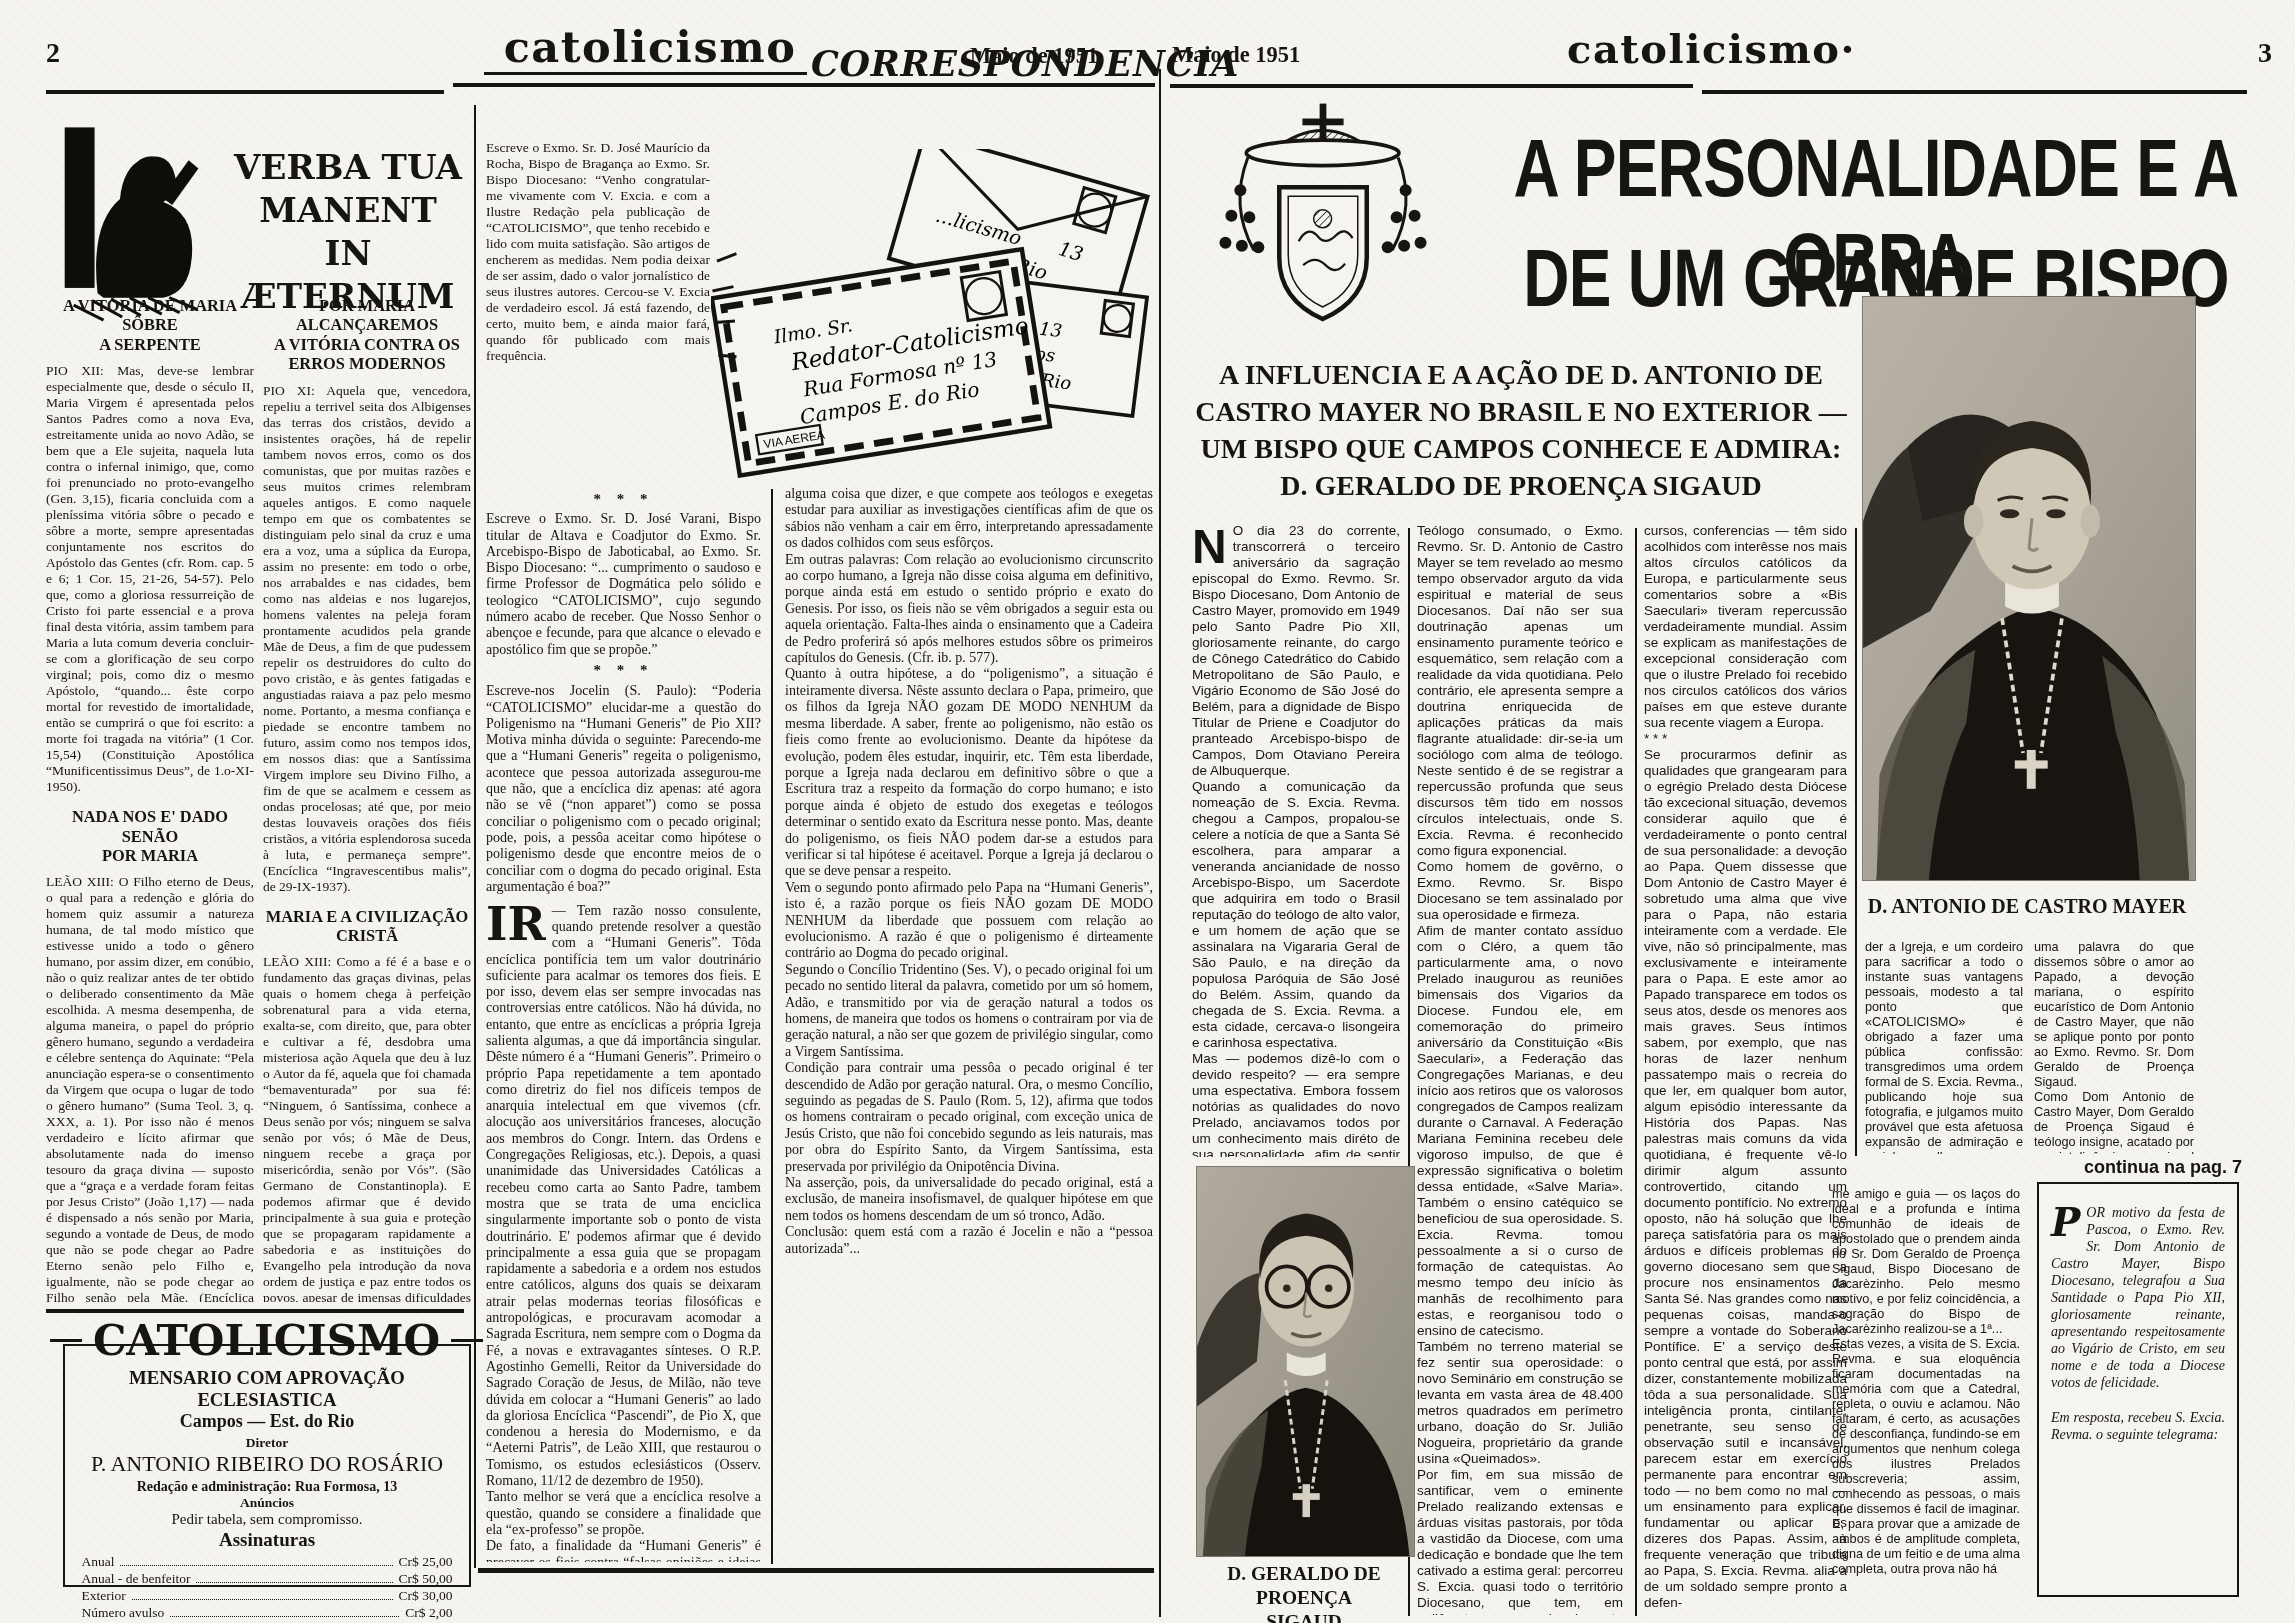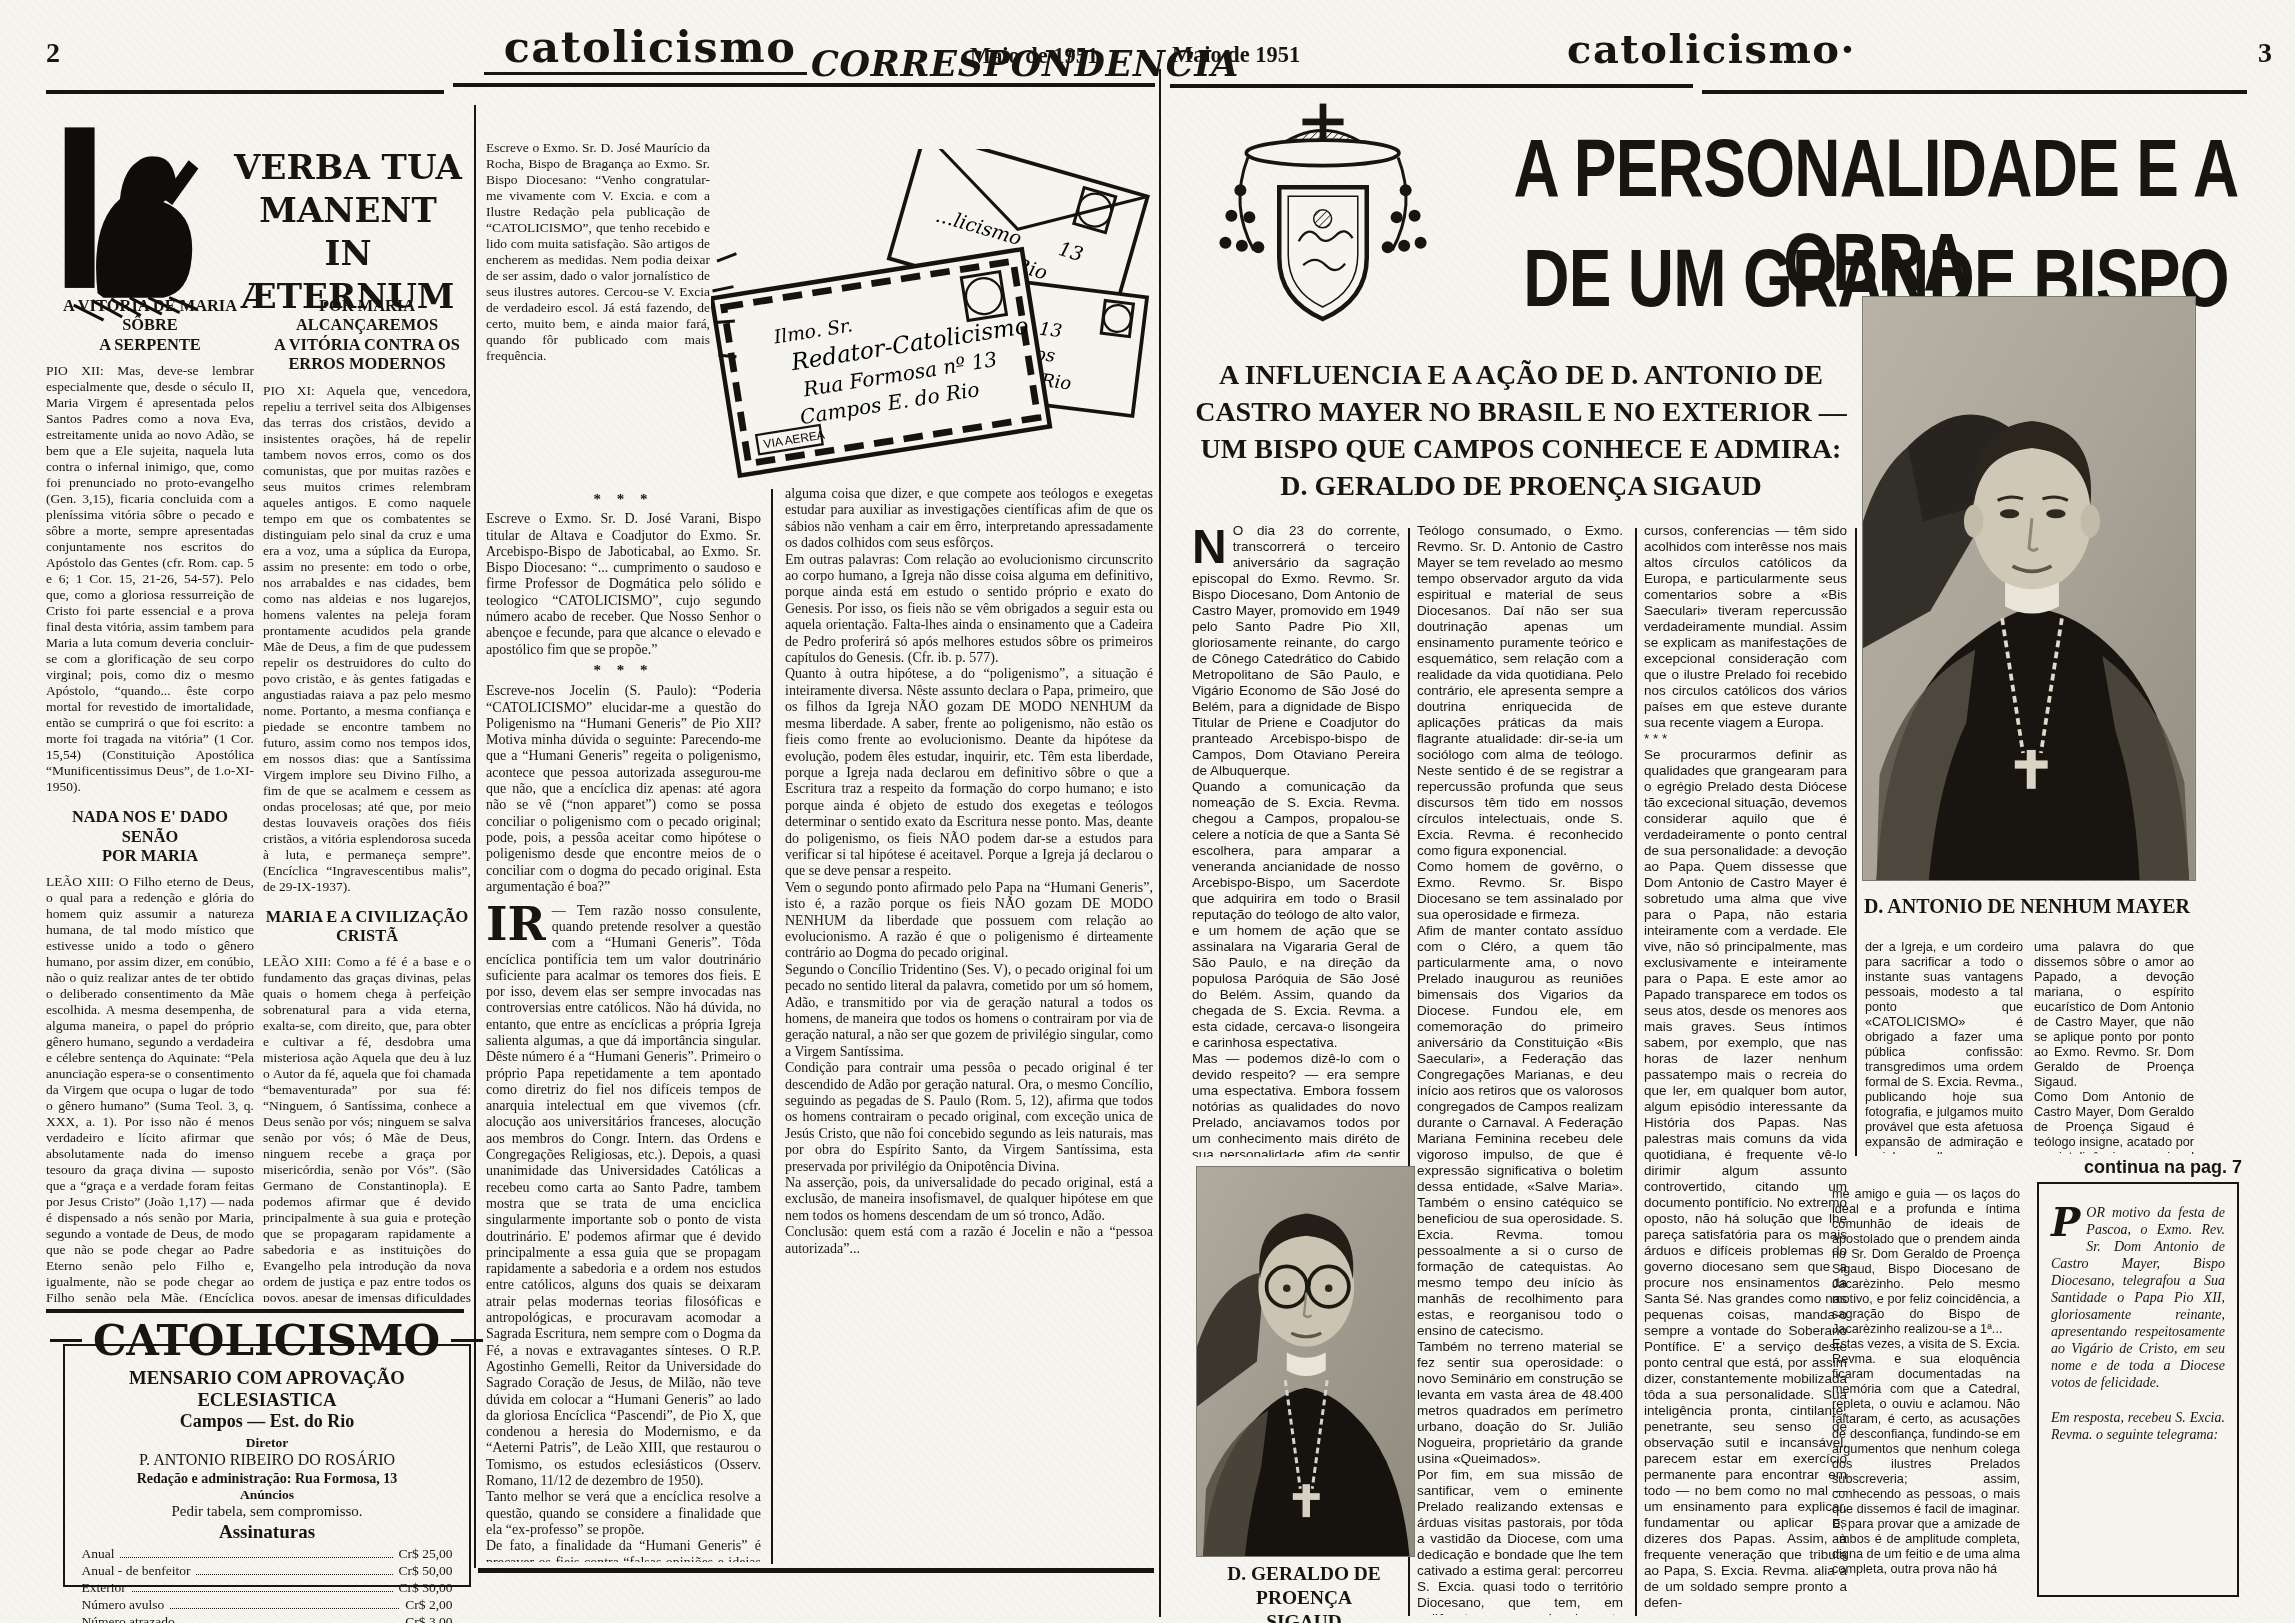--- a/index.html
+++ b/index.html
@@ -82,21 +82,21 @@
   <div class="abs" style="left:63px;top:1344px;width:404px;height:239px;border:2.2px solid #17150f;">
     <div class="abs" style="left:-15px;top:-30px;width:433px;display:flex;align-items:center;">
       <div style="flex:1;height:3.7px;background:#17150f;"></div>
       <div class="b ctr" style="padding:0 10.5px;font-size:42px;font-family:'DejaVu Serif',serif;background:transparent;">CATOLICISMO</div>
       <div style="flex:1;height:3.7px;background:#17150f;"></div>
     </div>
     <div style="margin-top:21px;">
       <div class="boxline b" style="font-size:18.7px;">MENSARIO COM APROVAÇÃO ECLESIASTICA</div>
       <div class="boxline b" style="font-size:18px;">Campos — Est. do Rio</div>
       <div class="boxline b" style="font-size:13.5px;margin-top:3px;">Diretor</div>
-      <div class="boxline" style="font-size:16px;font-family:Liberation Serif, serif;">P. ANTONIO RIBEIRO DO ROSÁRIO</div>
+      <div class="boxline" style="font-size:22px;font-family:Liberation Serif, serif;">P. ANTONIO RIBEIRO DO ROSÁRIO</div>
       <div class="boxline b" style="font-size:14px;margin-top:1.5px;">Redação e administração: Rua Formosa, 13</div>
       <div class="boxline b" style="font-size:13.5px;">Anúncios</div>
       <div class="boxline" style="font-size:15px;">Pedir tabela, sem compromisso.</div>
       <div class="boxline b" style="font-size:19px;margin:1.5px 0;">Assinaturas</div>
       <div class="prow">
           <span>Anual</span>
           <span class="pdots"></span>
           <span>Cr$ 25,00</span>
         </div>
       <div class="prow">
@@ -280,21 +280,21 @@
       </g>
       <path d="M180,272 q16,-8 34,-2 M240,270 q18,-6 34,2" stroke="#2e2921" stroke-width="4" fill="none"></path>
       <path d="M226,296 L222,336 q6,6 12,0" stroke="#8f8877" stroke-width="4" fill="none"></path>
       <path d="M200,360 q26,14 52,0" stroke="#5d5749" stroke-width="5" fill="none"></path>
       <path d="M190,382 Q226,400 262,382 L262,414 Q226,433 190,414 Z" fill="#e9e5d8"></path>
       <path d="M186,430 L214,610 M266,430 L238,610" stroke="#ded9cb" stroke-width="5" stroke-dasharray="9 6" fill="none"></path>
       <rect x="219" y="606" width="12" height="52" fill="#d9d4c5"></rect>
       <rect x="203" y="620" width="44" height="11" fill="#d9d4c5"></rect>
     </svg>
   </div>
-  <div class="abs ctr b" style="left:1840px;top:895px;width:374px;font-size:20px;">D. ANTONIO DE NENHUM MAYER</div>
+  <div class="abs ctr b" style="left:1840px;top:895px;width:374px;font-size:20px;">D. ANTONIO DE CASTRO MAYER</div>
 
   <div class="colblock sans18" style="left:1192px;top:523px;width:208px;height:634px;">
     <span class="dc" style="font-size:48px;">N</span>
       <span class="j" style="display:block;">O dia 23 do corrente, transcorrerá o terceiro aniversário da sagração episcopal do Exmo. Revmo. Sr. Bispo Diocesano, Dom Antonio de Castro Mayer, promovido em 1949 pelo Santo Padre Pio XII, gloriosamente reinante, do cargo de Cônego Catedrático do Cabido Metropolitano de São Paulo, e Vigário Economo de São José do Belém, para a dignidade de Bispo Titular de Priene e Coadjutor do pranteado Arcebispo-bispo de Campos, Dom Otaviano Pereira de Albuquerque.
 Quando a comunicação da nomeação de S. Excia. Revma. chegou a Campos, propalou-se celere a notícia de que a Santa Sé escolhera, para amparar a veneranda ancianidade de nosso Arcebispo-Bispo, um Sacerdote que adquirira em todo o Brasil reputação do teólogo de alto valor, e um homem de ação que se assinalara na Vigararia Geral de São Paulo, e na direção da populosa Paróquia de São José do Belém. Assim, quando da chegada de S. Excia. Revma. a esta cidade, cercava-o lisongeira e carinhosa espectativa.
 Mas — podemos dizê-lo com o devido respeito? — era sempre uma espectativa. Embora fossem notórias as qualidades do novo Prelado, anciavamos todos por um conhecimento mais diréto de sua personalidade, afim de sentir de perto a irradiação de seu zelo e ouvir a pulsação apostólica de seu coração sacerdotal. Manda a verdade que declaremos que, decorrido pouco tempo, nossa espectativa tinha todos os motivos para estar satisfeita.</span>
   </div>
   <div class="colblock sans18 j" style="left:1417px;top:523px;width:206px;height:1092px;">Teólogo consumado, o Exmo. Revmo. Sr. D. Antonio de Castro Mayer se tem revelado ao mesmo tempo observador arguto da vida espiritual e material de seus Diocesanos. Daí não ser sua doutrinação apenas um ensinamento puramente teórico e esquemático, sem relação com a realidade da vida quotidiana. Pelo contrário, ele apresenta sempre a doutrina enriquecida de aplicações práticas da mais flagrante atualidade: dir-se-ia um sociólogo com alma de teólogo. Neste sentido é de se registrar a repercussão profunda que seus discursos têm tido em nossos círculos intelectuais, onde S. Excia. Revma. é reconhecido como figura exponencial.
 Como homem de govêrno, o Exmo. Revmo. Sr. Bispo Diocesano se tem assinalado por sua operosidade e firmeza.
 Afim de manter contato assíduo com o Cléro, a quem tão particularmente ama, o novo Prelado inaugurou as reuniões bimensais dos Vigarios da Diocese. Fundou ele, em comemoração do primeiro aniversário da Constituição «Bis Saeculari», a Federação das Congregações Marianas, e deu início aos retiros que os valorosos congregados de Campos realizam durante o Carnaval. A Federação Mariana Feminina recebeu dele vigoroso impulso, de que é expressão significativa o boletim dessa entidade, «Salve Maria». Também o ensino catéquico se beneficiou de sua operosidade. S. Excia. Revma. tomou pessoalmente a si o curso de formação de catequistas. Ao mesmo tempo deu início às manhãs de recolhimento para estas, e reorganisou todo o ensino de catecismo.

